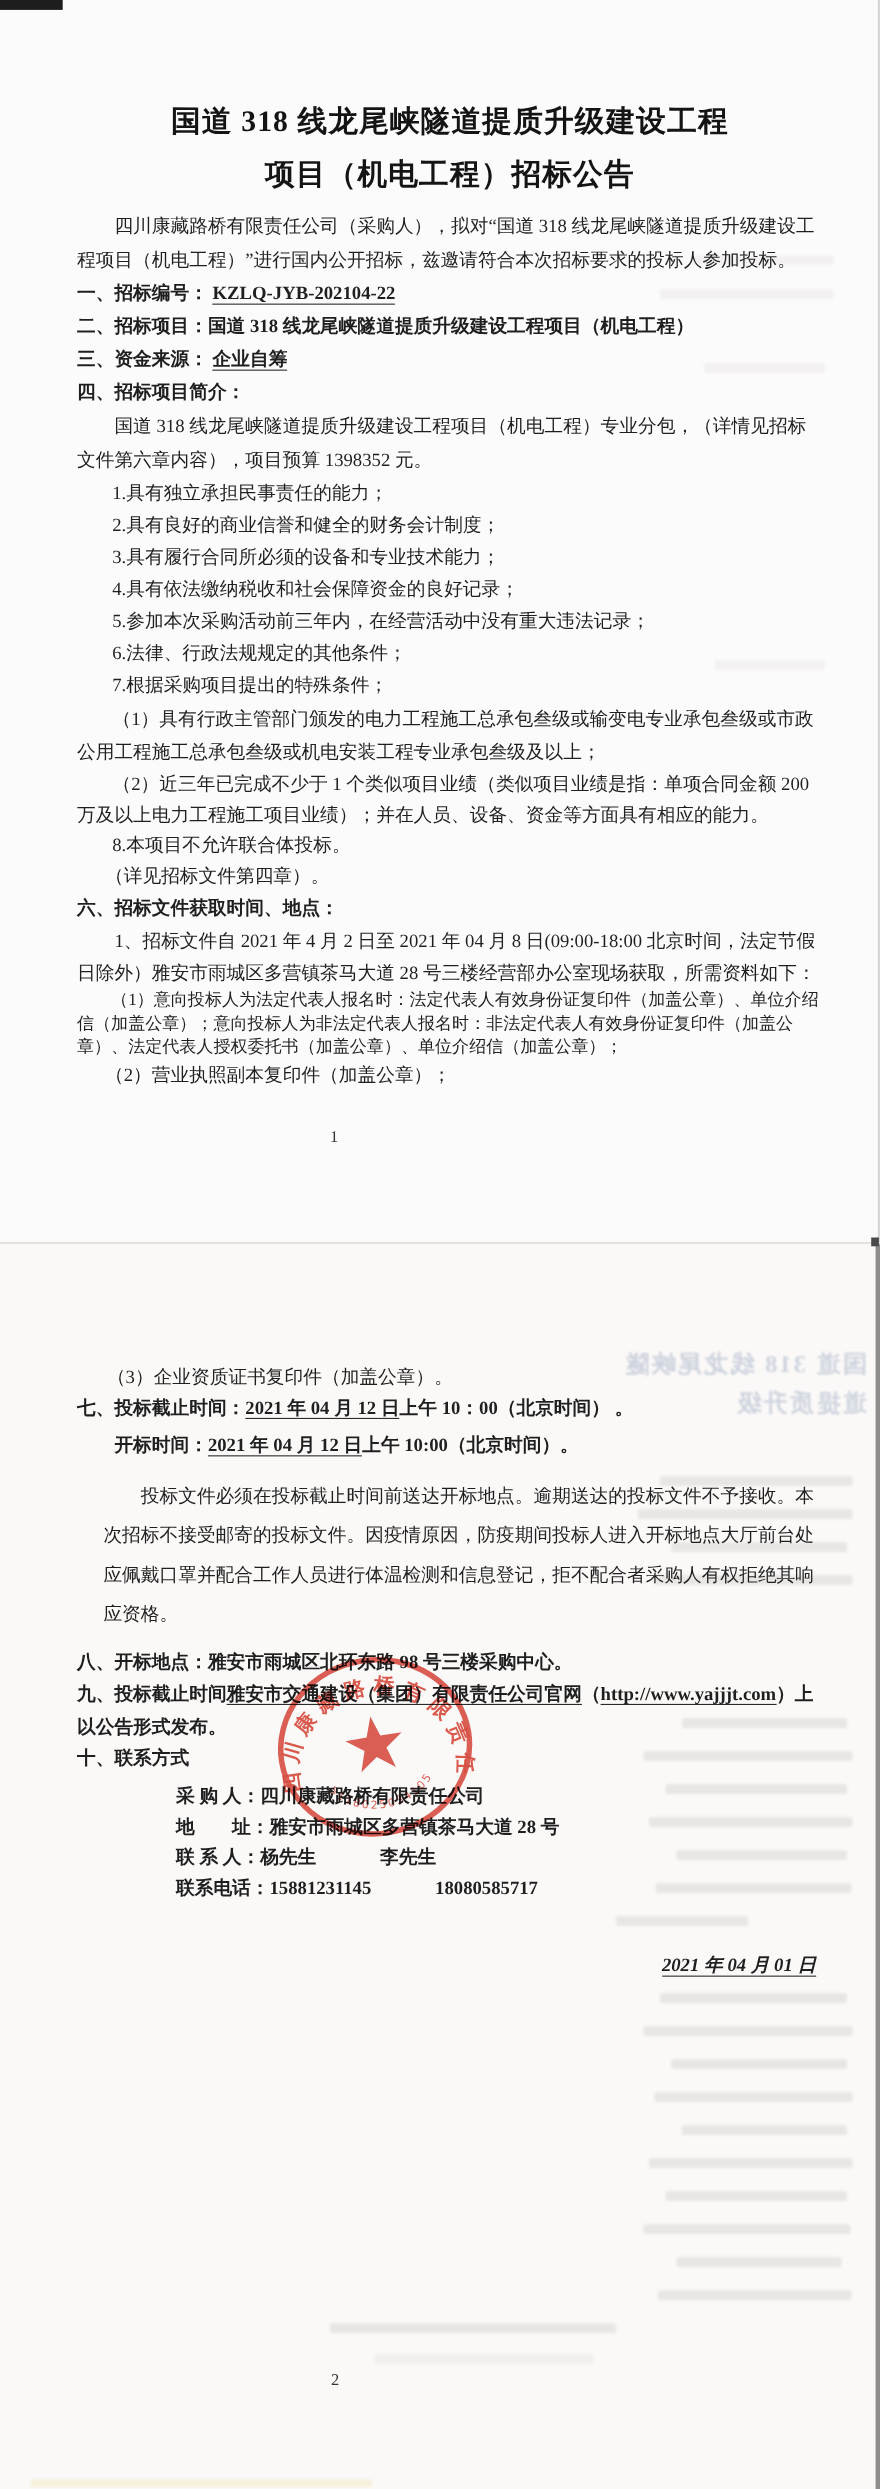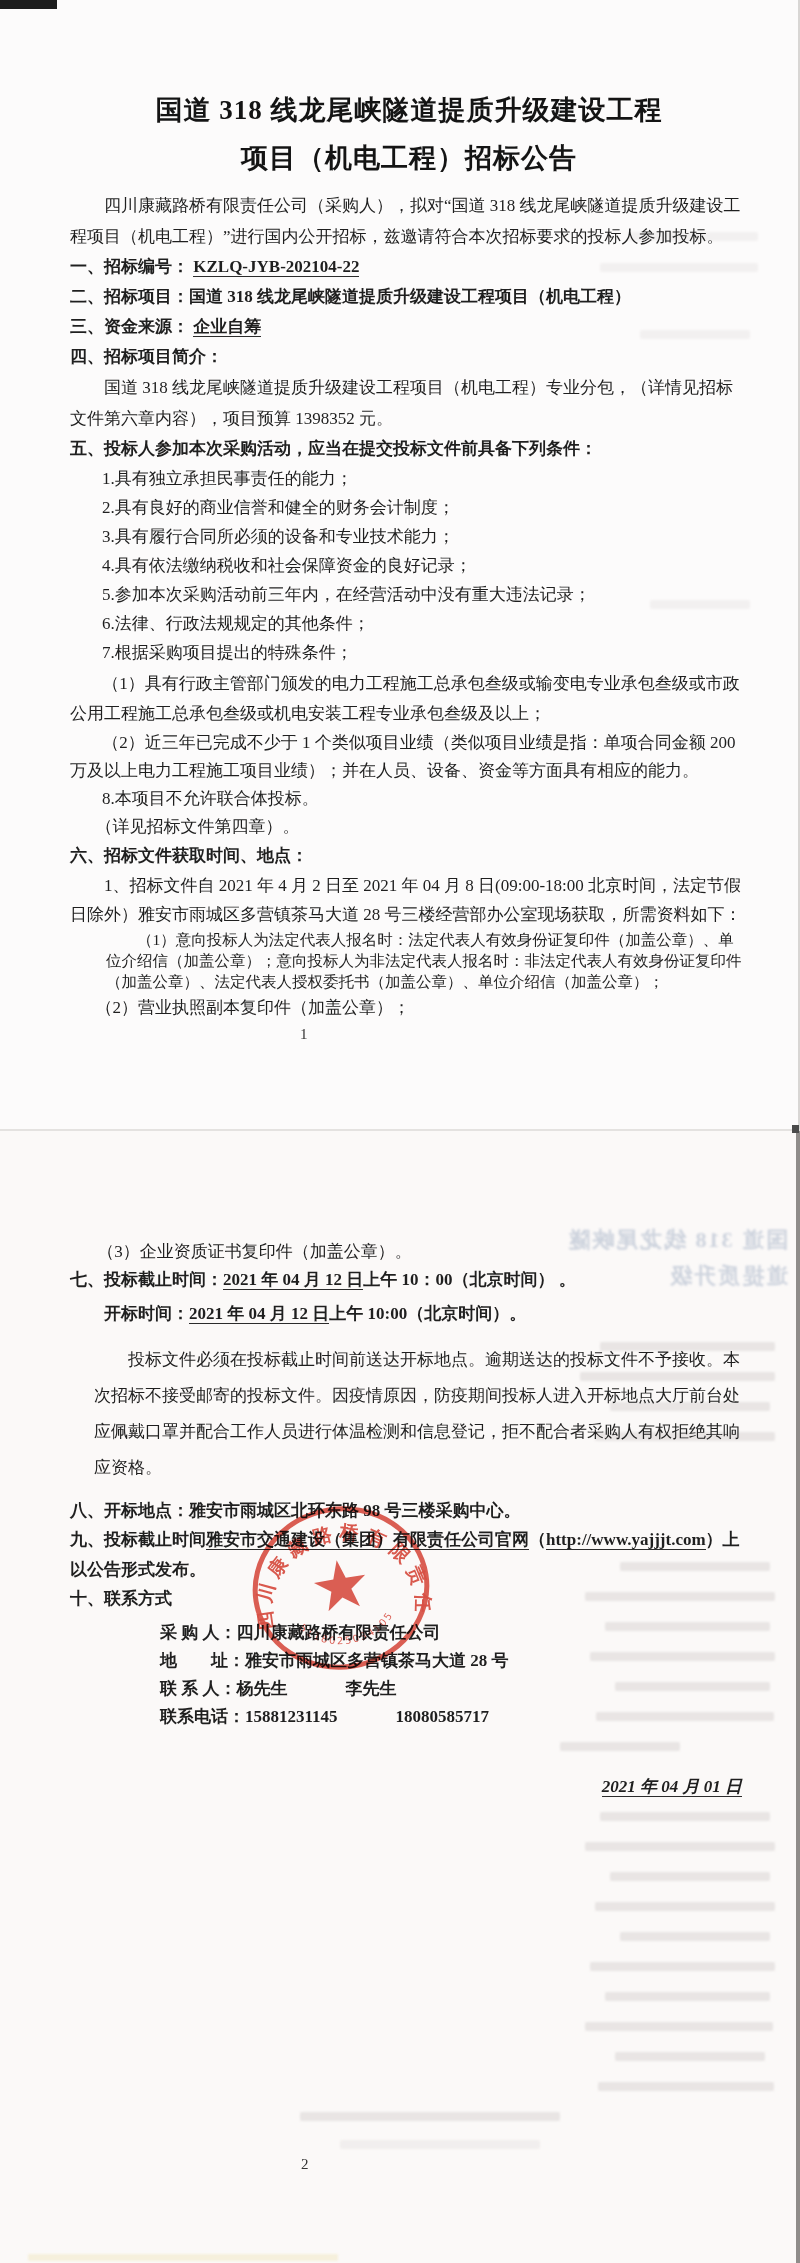--- a/index.html
+++ b/index.html
@@ -29,21 +29,21 @@
   .row{line-height:30px;}
   .sec{font-weight:600;}
   .u{border-bottom:1.6px solid #2b2b2b;padding-bottom:0px;}
   .b{font-weight:700;}
   .body31{line-height:31px;text-indent:2em;}
   .item{padding-left:32px;line-height:29px;}
   .sub{line-height:30px;text-indent:1.9em;margin-top:2px;}
   .sub2{line-height:28px;text-indent:1.9em;}
   .note{line-height:28px;text-indent:1.5em;}
   .g6item{line-height:29px;text-indent:2em;}
-  .tight{font-size:15.5px;line-height:21px;text-indent:2em;margin-left:36px;}
+  .tight{font-size:15.5px;line-height:21px;text-indent:2em;}
   .biz{line-height:26px;text-indent:1.5em;margin-top:3px;}
 
   .ind16{text-indent:1.6em;}
   .ind09{text-indent:0.9em;}
   .row28{line-height:28px;}
   .para27{margin-top:14px;line-height:36px;text-indent:2em;margin-left:24px;}
   .mt6{margin-top:6px;}
   .mt10{margin-top:10px;}
   .contact{padding-left:90px;font-weight:700;line-height:28px;}
   .gap58{display:inline-block;margin-left:58px;}
@@ -126,21 +126,20 @@
   <div class="row sec">二、招标项目：国道 318 线龙尾峡隧道提质升级建设工程项目（机电工程）</div>
 
   <div class="row sec">
     <span>三、资金来源：</span>
     <span class="u b">企业自筹</span>
   </div>
 
   <div class="row sec">四、招标项目简介：</div>
   <p class="body31">国道 318 线龙尾峡隧道提质升级建设工程项目（机电工程）专业分包，（详情见招标文件第六章内容），项目预算 1398352 元。</p>
 
-  <div class="row sec">五、投标人参加本次采购活动，应当在提交投标文件前具备下列条件：</div>
   <div class="item">1.具有独立承担民事责任的能力；</div>
   <div class="item">2.具有良好的商业信誉和健全的财务会计制度；</div>
   <div class="item">3.具有履行合同所必须的设备和专业技术能力；</div>
   <div class="item">4.具有依法缴纳税收和社会保障资金的良好记录；</div>
   <div class="item">5.参加本次采购活动前三年内，在经营活动中没有重大违法记录；</div>
   <div class="item">6.法律、行政法规规定的其他条件；</div>
   <div class="item">7.根据采购项目提出的特殊条件；</div>
   <p class="sub">（1）具有行政主管部门颁发的电力工程施工总承包叁级或输变电专业承包叁级或市政公用工程施工总承包叁级或机电安装工程专业承包叁级及以上；</p>
   <p class="sub2">（2）近三年已完成不少于 1 个类似项目业绩（类似项目业绩是指：单项合同金额 200 万及以上电力工程施工项目业绩）；并在人员、设备、资金等方面具有相应的能力。</p>
   <div class="item row28">8.本项目不允许联合体投标。</div>

